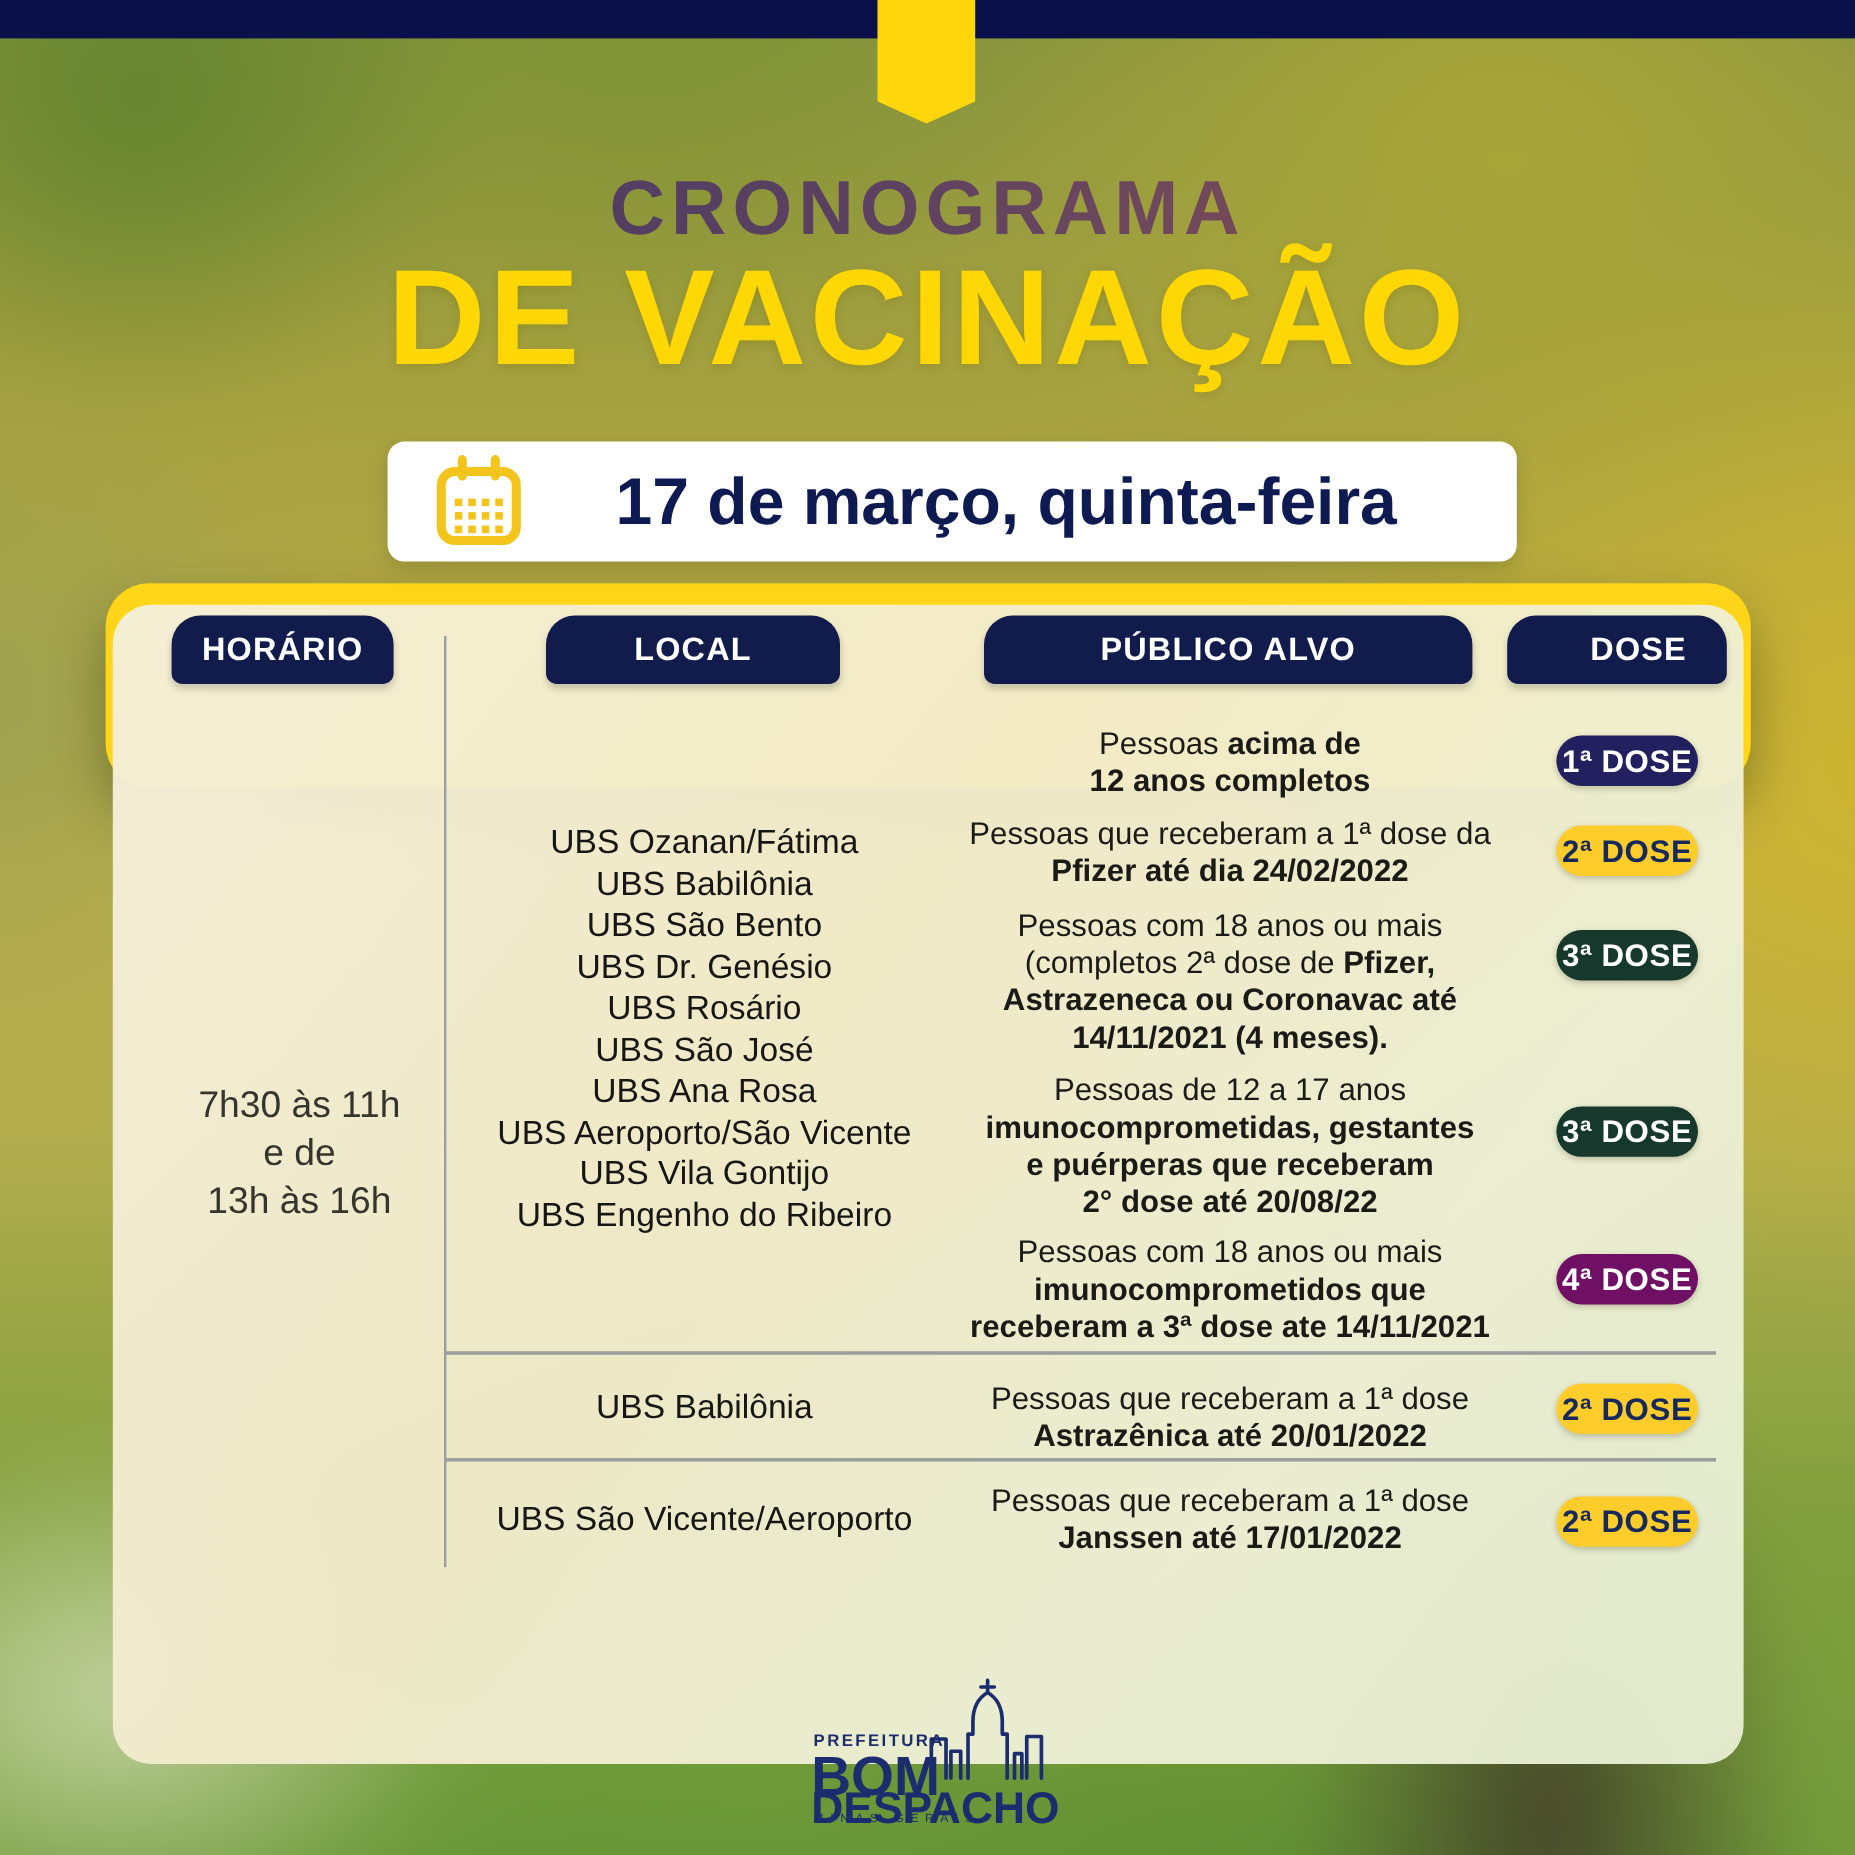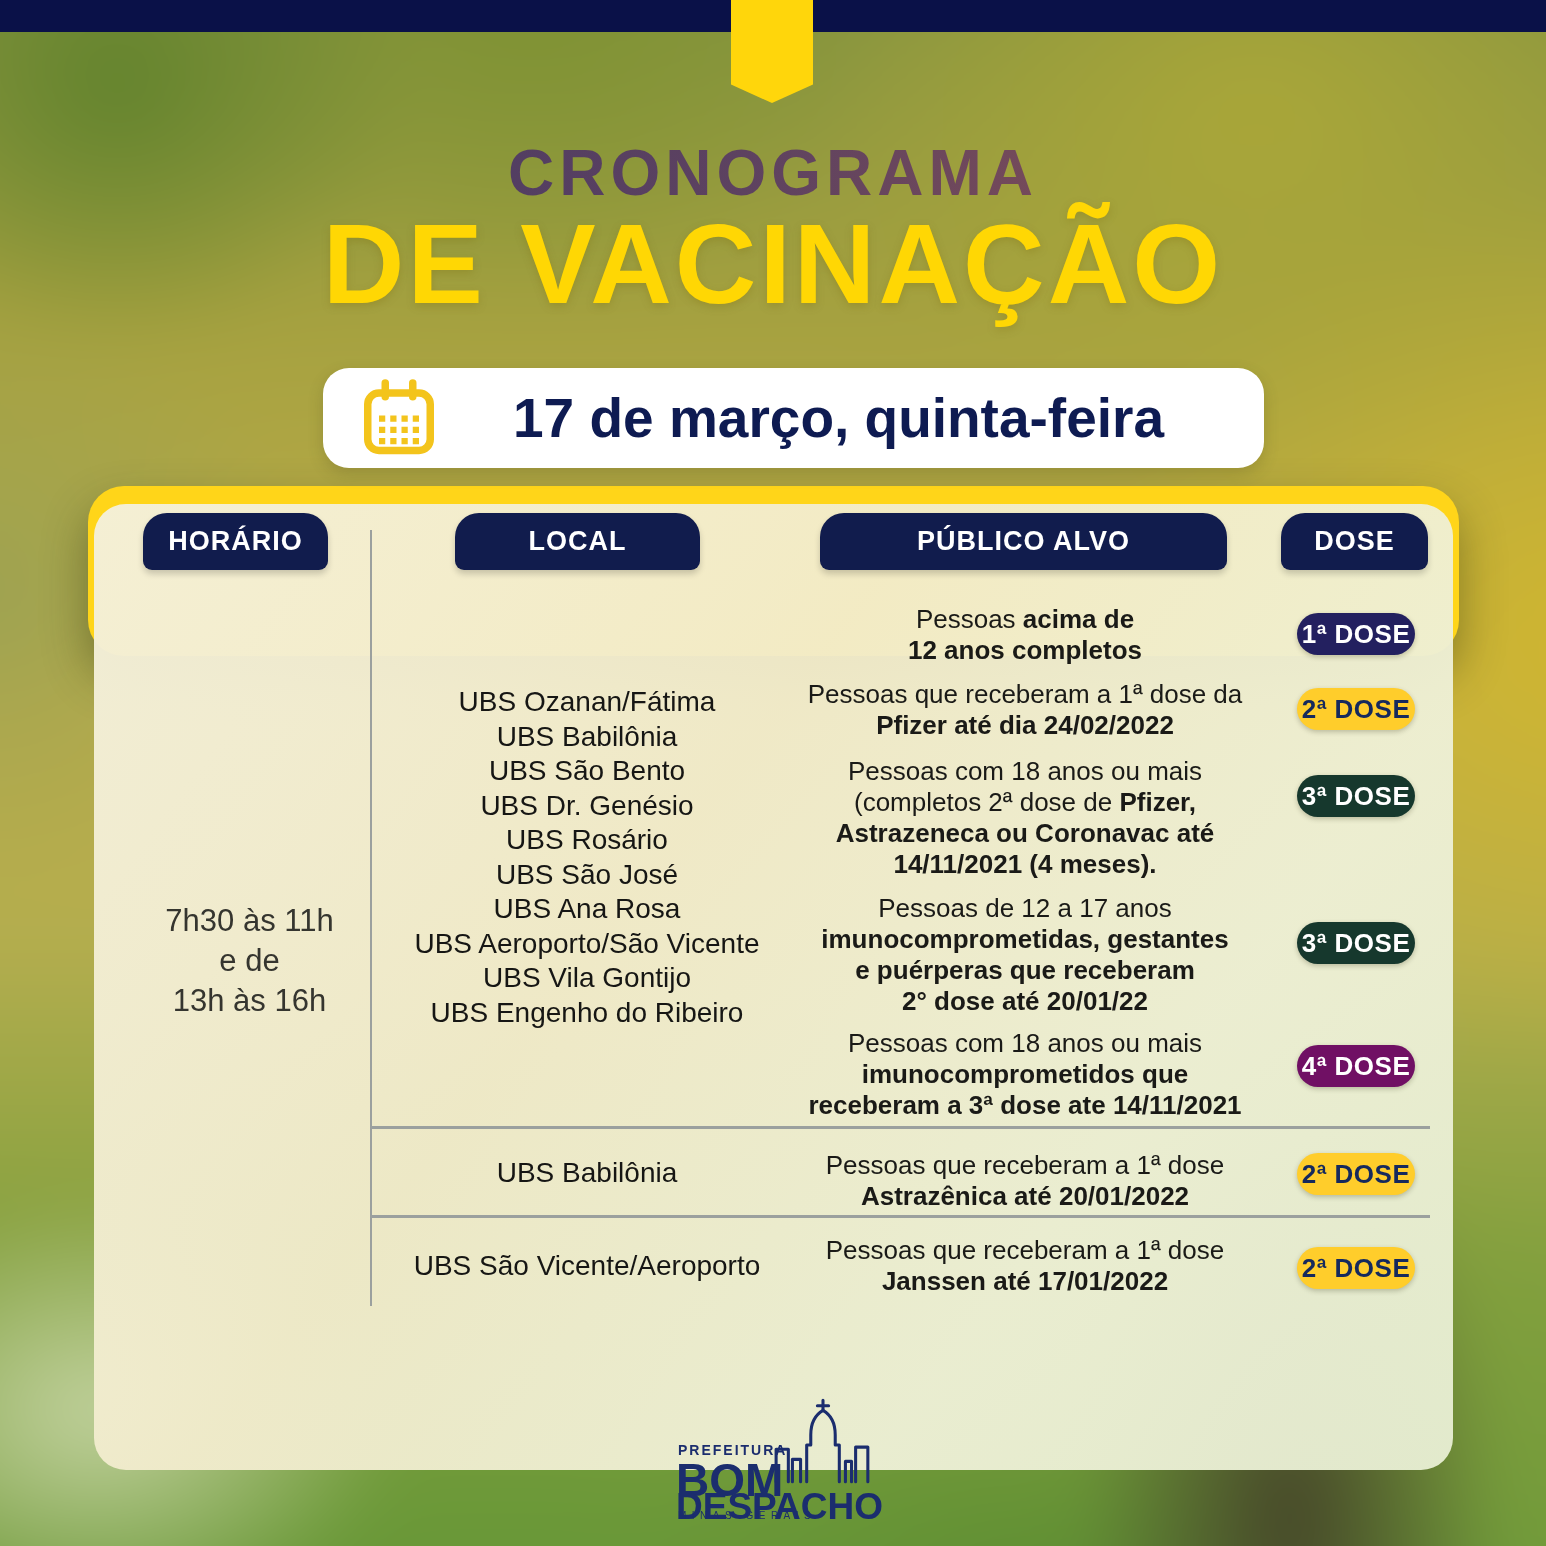--- a/index.html
+++ b/index.html
@@ -26,40 +26,40 @@
   
   .title1{position:absolute;top:136px;left:0;right:0;text-align:center;z-index:3;
           font-size:64px;font-weight:800;letter-spacing:5px;
           background:linear-gradient(90deg,#3d3566 0%,#5d4260 48%,#9c5750 100%);
           -webkit-background-clip:text;background-clip:text;color:transparent;}
   .title2{position:absolute;top:201px;left:0;right:0;text-align:center;z-index:3;line-height:1.12;
           font-size:113px;font-weight:800;letter-spacing:3px;color:#ffd704;
           text-shadow:0 3px 8px rgba(120,100,0,.25);}
   
   .date-banner{position:absolute;left:323px;top:368px;width:941px;height:100px;background:#ffffff;
-          border-radius:26px;display:flex;align-items:center;z-index:3;
+          border-radius:14px;display:flex;align-items:center;z-index:3;
           box-shadow:0 6px 16px rgba(60,60,20,.2);}
   .cal{width:80px;height:80px;margin-left:36px;flex:0 0 auto;}
   .date-text{flex:1;text-align:center;font-size:55px;font-weight:700;color:#0e1b52;padding-right:26px;}
   
   .card{position:absolute;left:85px;top:486px;width:1377px;height:984px;z-index:2;}
   .card-yellow{position:absolute;left:3px;right:3px;top:0;height:170px;border-radius:36px;
           background:#ffd519;box-shadow:0 22px 45px rgba(42,48,10,.42);z-index:0;}
   .card-body{position:absolute;left:9px;right:9px;top:18px;bottom:0;border-radius:32px;z-index:1;
           background:linear-gradient(128deg,rgba(244,240,218,.97) 0%,rgba(242,236,205,.95) 40%,
                      rgba(238,240,214,.96) 72%,rgba(230,237,209,.97) 100%);}
   .card > .colhead,.card > .vdiv,.card > .horario,.card > .locais,.card > .prow,
   .card > .badge,.card > .hdiv,.card > .xlocal{z-index:2;}
   .colhead{position:absolute;top:27px;height:57px;background:#111c4d;color:#fff;display:flex;
           align-items:center;justify-content:center;font-weight:700;font-size:27px;letter-spacing:1px;
           border-radius:24px 24px 9px 9px;box-shadow:0 4px 6px rgba(0,0,0,.18);}
   .h-horario{left:58px;width:185px;}
   .h-local{left:370px;width:245px;}
   .h-publico{left:735px;width:407px;}
-  .h-dose{left:1196px;width:147px;}
+  .h-dose{left:1171px;width:147px;padding-left:36px;}
   .vdiv{position:absolute;left:285px;top:44px;width:2px;height:776px;background:#9ba09e;}
   .hdiv{position:absolute;left:286px;width:1059px;height:3px;background:#9ba09e;}
   .d1{top:640px;} .d2{top:729px;}
   .horario{position:absolute;left:32px;top:415px;width:265px;text-align:center;}
   .hline{font-size:31px;line-height:40px;color:#35352f;}
   .locais{position:absolute;left:288px;top:199px;width:428px;text-align:center;}
   .local-item{font-size:28px;line-height:34.5px;color:#161614;}
   .prow{position:absolute;left:715px;width:450px;text-align:center;font-size:26px;line-height:31px;color:#1a1a17;}
   .prow .b{font-weight:700;}
   .r1{top:118px;} .r2{top:193px;} .r3{top:270px;} .r4{top:407px;} .r5{top:542px;}
@@ -154,21 +154,21 @@
     <div class="prow r3">
         <div class="pline"><span>Pessoas com 18 anos ou mais</span></div>
         <div class="pline"><span>(completos 2ª dose de </span><span class="b">Pfizer,</span></div>
         <div class="pline"><span class="b">Astrazeneca ou Coronavac até</span></div>
         <div class="pline"><span class="b">14/11/2021 (4 meses).</span></div>
       </div>
     <div class="prow r4">
         <div class="pline"><span>Pessoas de 12 a 17 anos</span></div>
         <div class="pline"><span class="b">imunocomprometidas, gestantes</span></div>
         <div class="pline"><span class="b">e puérperas que receberam</span></div>
-        <div class="pline"><span class="b">2° dose até 20/01/22</span></div>
+        <div class="pline"><span class="b">2° dose até 20/08/22</span></div>
       </div>
     <div class="prow r5">
         <div class="pline"><span>Pessoas com 18 anos ou mais</span></div>
         <div class="pline"><span class="b">imunocomprometidos que</span></div>
         <div class="pline"><span class="b">receberam a 3ª dose ate 14/11/2021</span></div>
       </div>
 
     <div class="badge b1" style="background: rgb(35, 32, 95); color: rgb(255, 255, 255);">1ª DOSE</div>
     <div class="badge b2" style="background: rgb(255, 205, 43); color: rgb(21, 41, 93);">2ª DOSE</div>
     <div class="badge b3" style="background: rgb(22, 56, 45); color: rgb(255, 255, 255);">3ª DOSE</div>

